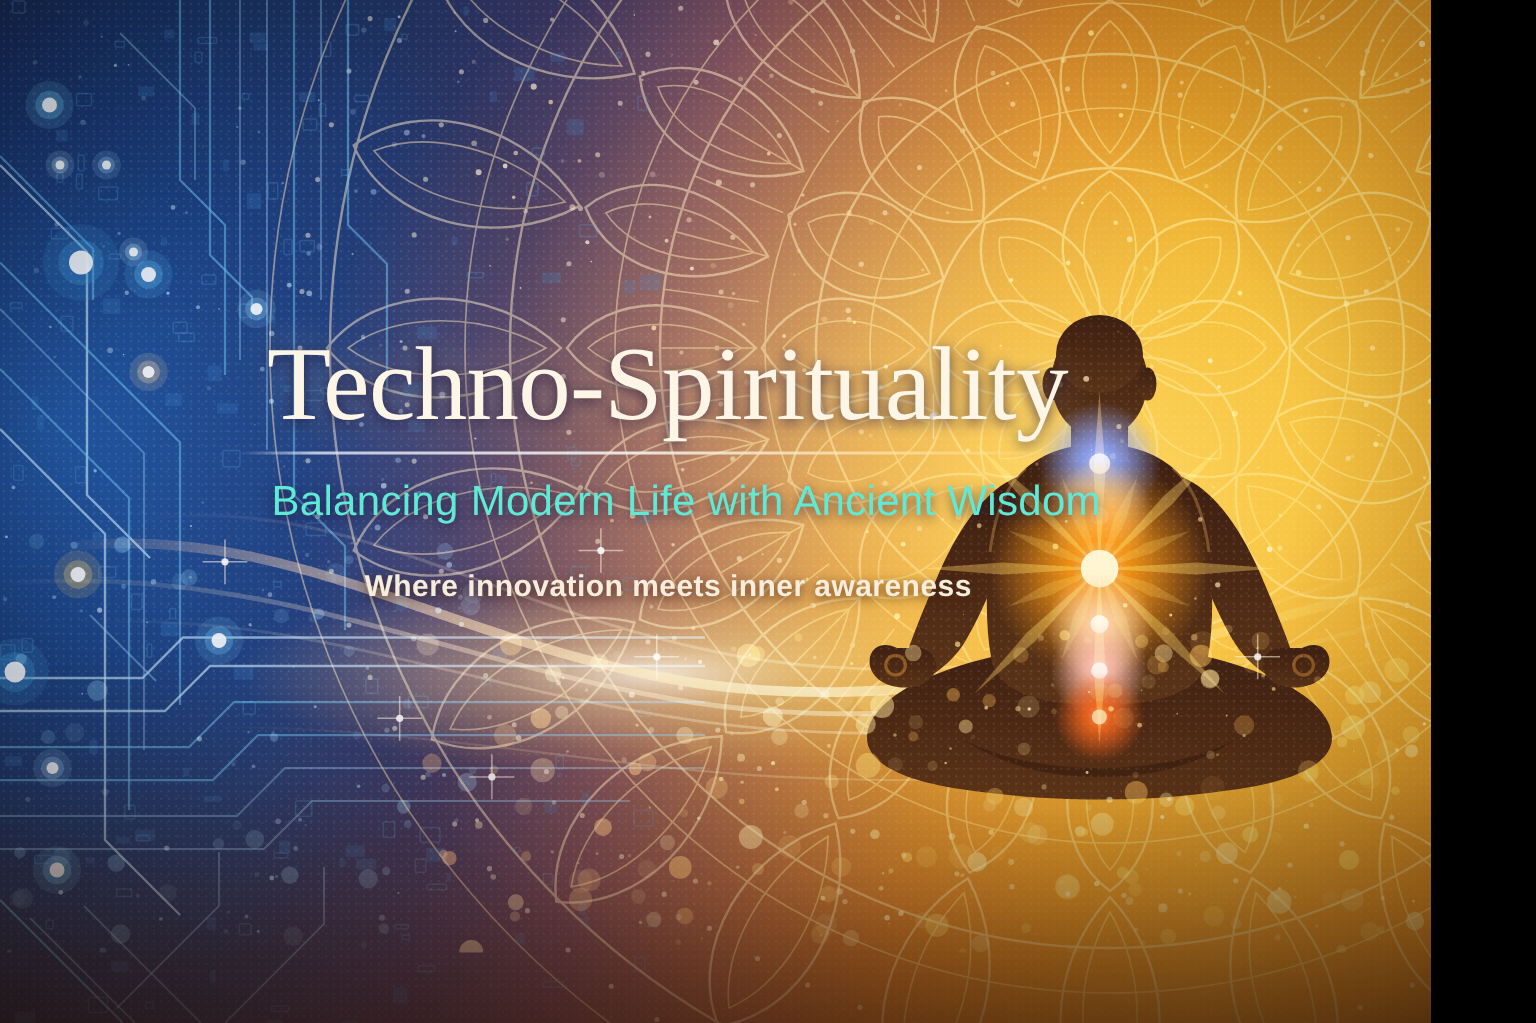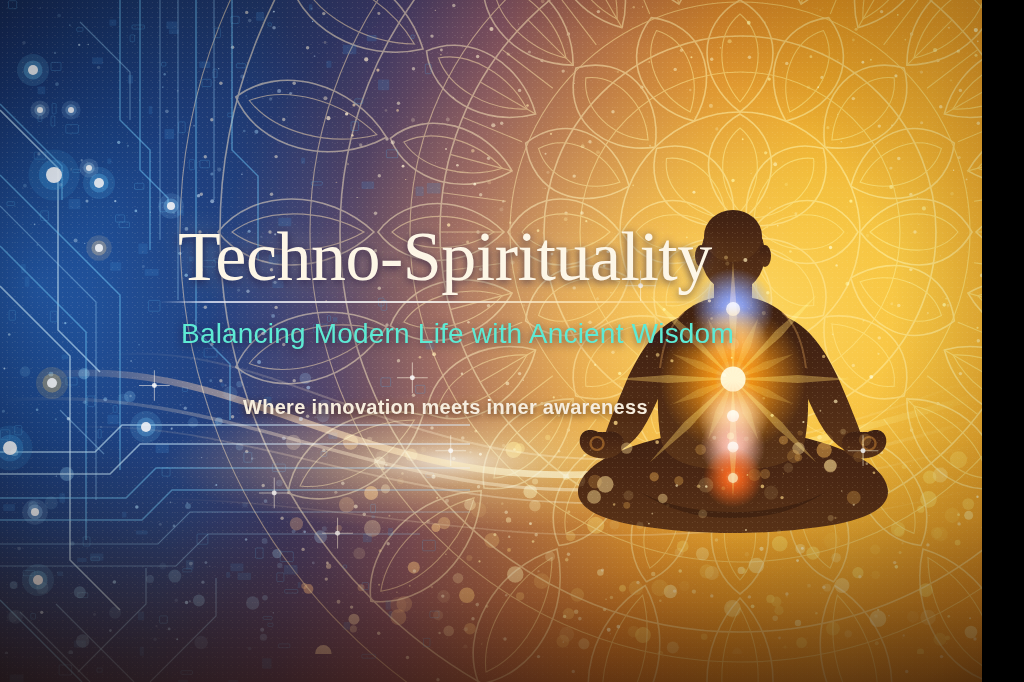--- a/index.html
+++ b/index.html
@@ -3,21 +3,20 @@
 <meta charset="utf-8">
 <style>
   html,body{margin:0;padding:0;background:#000;}
   body{font-family:"Liberation Sans",sans-serif;}
 
   #stage{
     position:relative;
     width:954px;height:682px;
     overflow:hidden;
     background:#0d2149;
-    padding-left:28px;
   }
 
   
   .layer{position:absolute;inset:0;pointer-events:none;}
 
   #bg-base{
     background:
       linear-gradient(100deg,
         #0b1d42 0%,
         #112a58 12%,
@@ -136,21 +135,20 @@
     white-space:nowrap;
   }
   #tagline{
     position:absolute;left:243px;top:381px;
     font-family:"Liberation Sans",sans-serif;
     font-size:20px;font-weight:600;line-height:1;
     color:#f6eddd;
     letter-spacing:.3px;
     text-shadow:0 2px 7px rgba(70,35,15,.80);
     white-space:nowrap;
-    margin-top:16px;
   }
 </style>
 </head>
 <body>
 
 <div id="stage">
 
   <div class="layer" id="bg-base"></div>
   <div class="layer" id="bg-coolglow"></div>
   <div class="layer" id="bg-warmglow"></div>

